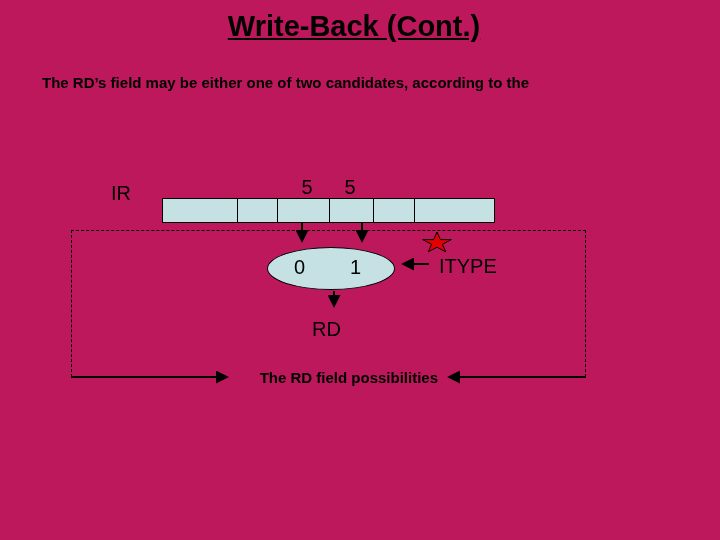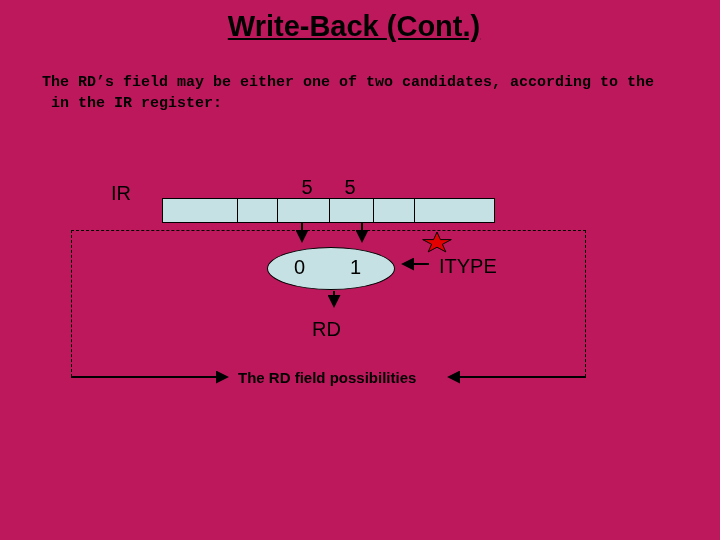--- a/index.html
+++ b/index.html
@@ -31,21 +31,21 @@
   
   .slide-body {
     position: absolute;
     left: 42px;
     top: 72px;
     width: 650px;
     font-size: 15px;
     font-weight: bold;
     line-height: 21px;
   }
-  .body-line { white-space: pre; font-family: Liberation Mono, monospace; }
+  .body-line { white-space: pre; }
 
   
   .diagram-label {
     position: absolute;
     font-size: 20px;
     line-height: 20px;
     white-space: nowrap;
   }
   .bit-width-label { text-align: center; width: 24px; }
 
@@ -92,21 +92,21 @@
     border-radius: 50%;
   }
   .mux-input { position: absolute; font-size: 20px; line-height: 20px; }
 
   
   .diagram-caption {
     position: absolute;
     left: 238px;
     top: 369px;
     width: 200px;
-    text-align: left;
+    text-align: right;
     font-size: 15px;
     font-weight: bold;
     white-space: nowrap;
   }
 
   
   .connector-svg {
     position: absolute;
     left: 0; top: 0;
     width: 720px; height: 540px;
@@ -115,21 +115,20 @@
 </style>
 </head>
 <body>
 
 <div class="slide">
 
   <h1 class="slide-title">Write-Back (Cont.)</h1>
 
   <div class="slide-body">
     <div class="body-line">The RD’s field may be either one of two candidates, according to the</div>
-    <div class="body-line"> in the IR register:</div>
   </div>
 
   <div>
 
     <span class="diagram-label bit-width-label" style="left:295px; top:177px;">5</span>
     <span class="diagram-label bit-width-label" style="left:338px; top:177px;">5</span>
 
     <span class="diagram-label" style="left:111px; top:183px;">IR</span>
 
     <div class="ir-register">

